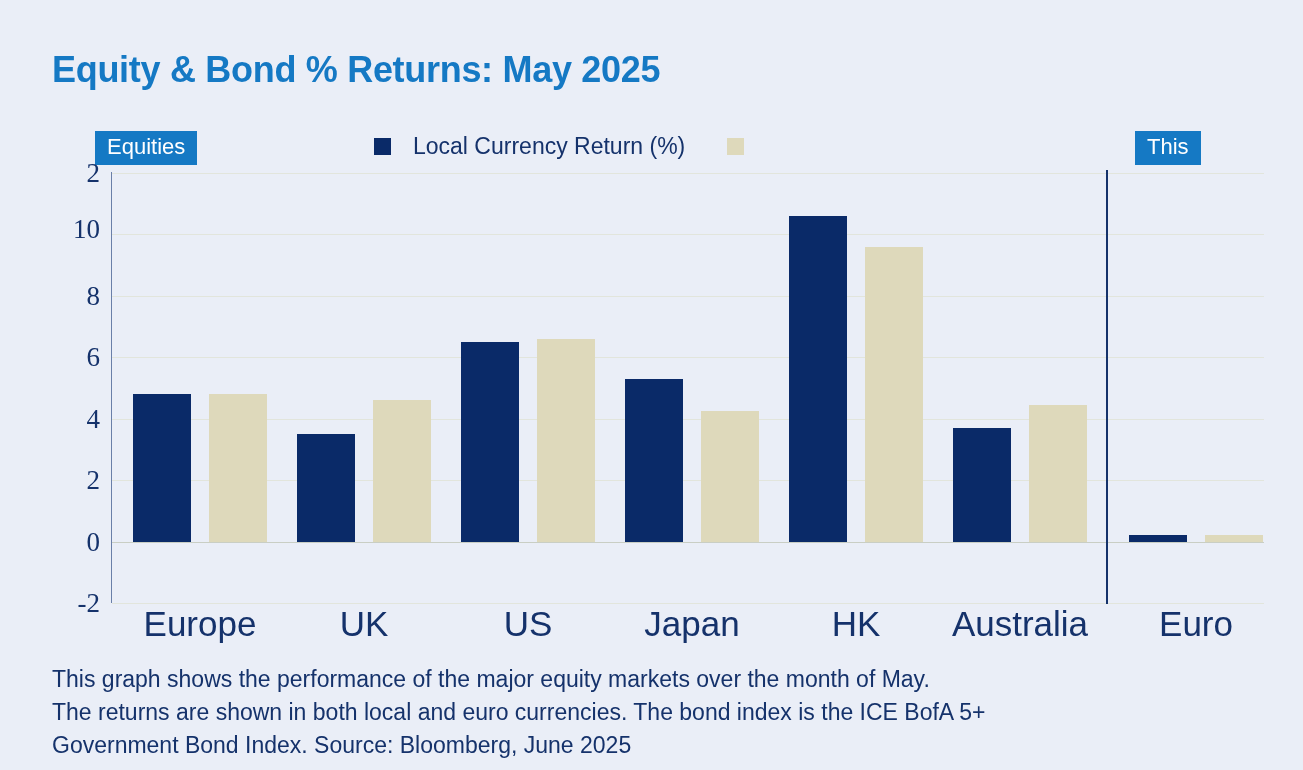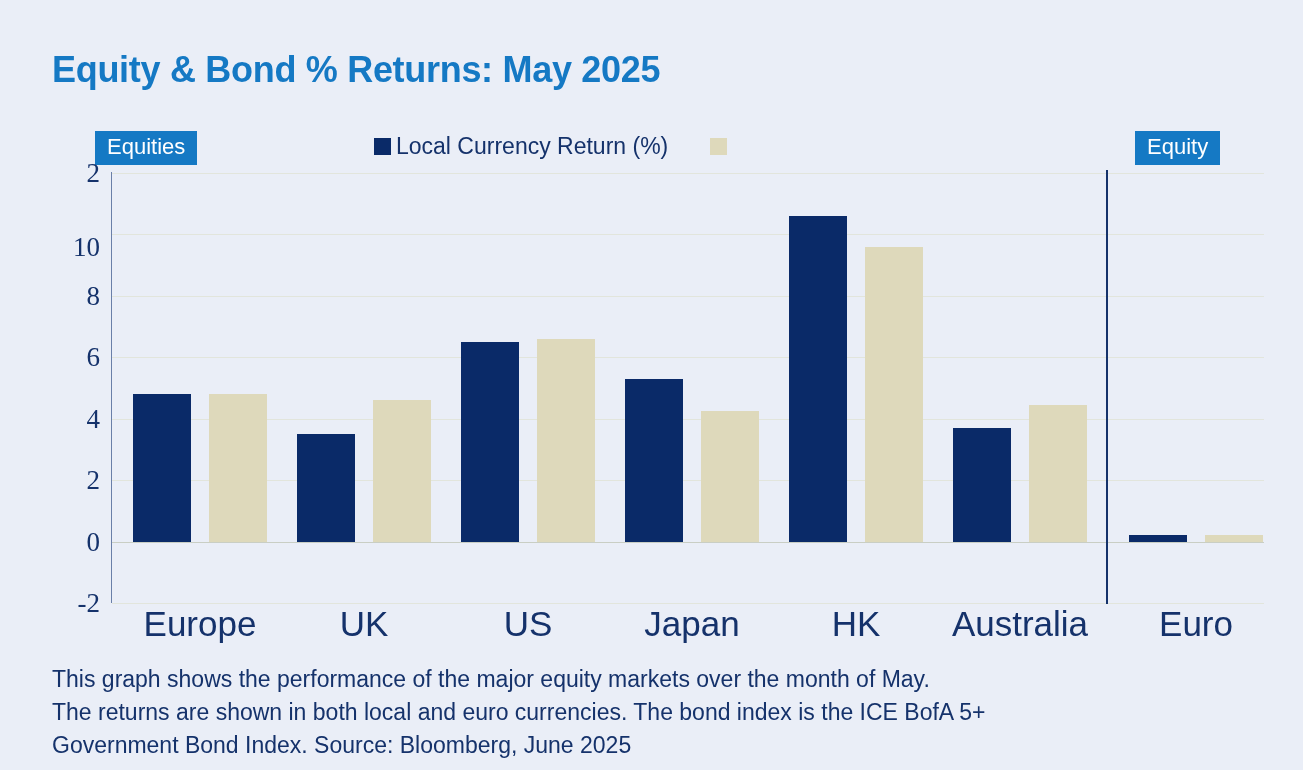--- a/index.html
+++ b/index.html
@@ -46,21 +46,21 @@
     position: absolute;
     left: 350px; top: 131px;
     display: flex;
     align-items: center;
     gap: 42px;
     height: 30px;
   }
   .legend-item {
     display: flex;
     align-items: center;
-    gap: 5px;
+    gap: 22px;
   }
   .legend-swatch {
     width: 17px; height: 17px;
     display: block;
   }
   .legend-label {
     font-size: 23px;
     color: #15326b;
     white-space: nowrap;
   }
@@ -159,35 +159,35 @@
   #footnote div { white-space: nowrap; }
 </style>
 </head>
 <body>
 
 <div id="root">
 
   <div id="chart-title">Equity &amp; Bond % Returns: May 2025</div>
 
   <div class="section-badge" id="badge-equities">Equities</div>
-  <div class="section-badge" id="badge-bonds">Equity</div>
+  <div class="section-badge" id="badge-bonds">This</div>
 
   <div id="legend">
     <div class="legend-item">
       <span class="legend-swatch" style="background: rgb(10, 42, 104);"></span>
       <span class="legend-label">Local Currency Return (%)</span>
     </div>
     <div class="legend-item">
       <span class="legend-swatch" style="background: rgb(222, 217, 187);"></span>
     </div>
   </div>
 
   <div id="yticks">
       <div class="ytick" style="top: 0px;">2</div>
-      <div class="ytick" style="top: 74px;">10</div>
+      <div class="ytick" style="top: 56px;">10</div>
       <div class="ytick" style="top: 122.857px;">8</div>
       <div class="ytick" style="top: 184.286px;">6</div>
       <div class="ytick" style="top: 245.714px;">4</div>
       <div class="ytick" style="top: 307.143px;">2</div>
       <div class="ytick" style="top: 368.571px;">0</div>
       <div class="ytick" style="top: 430px;">-2</div>
     </div>
 
   <div id="plot">
     <div id="axis-line-y"></div>

